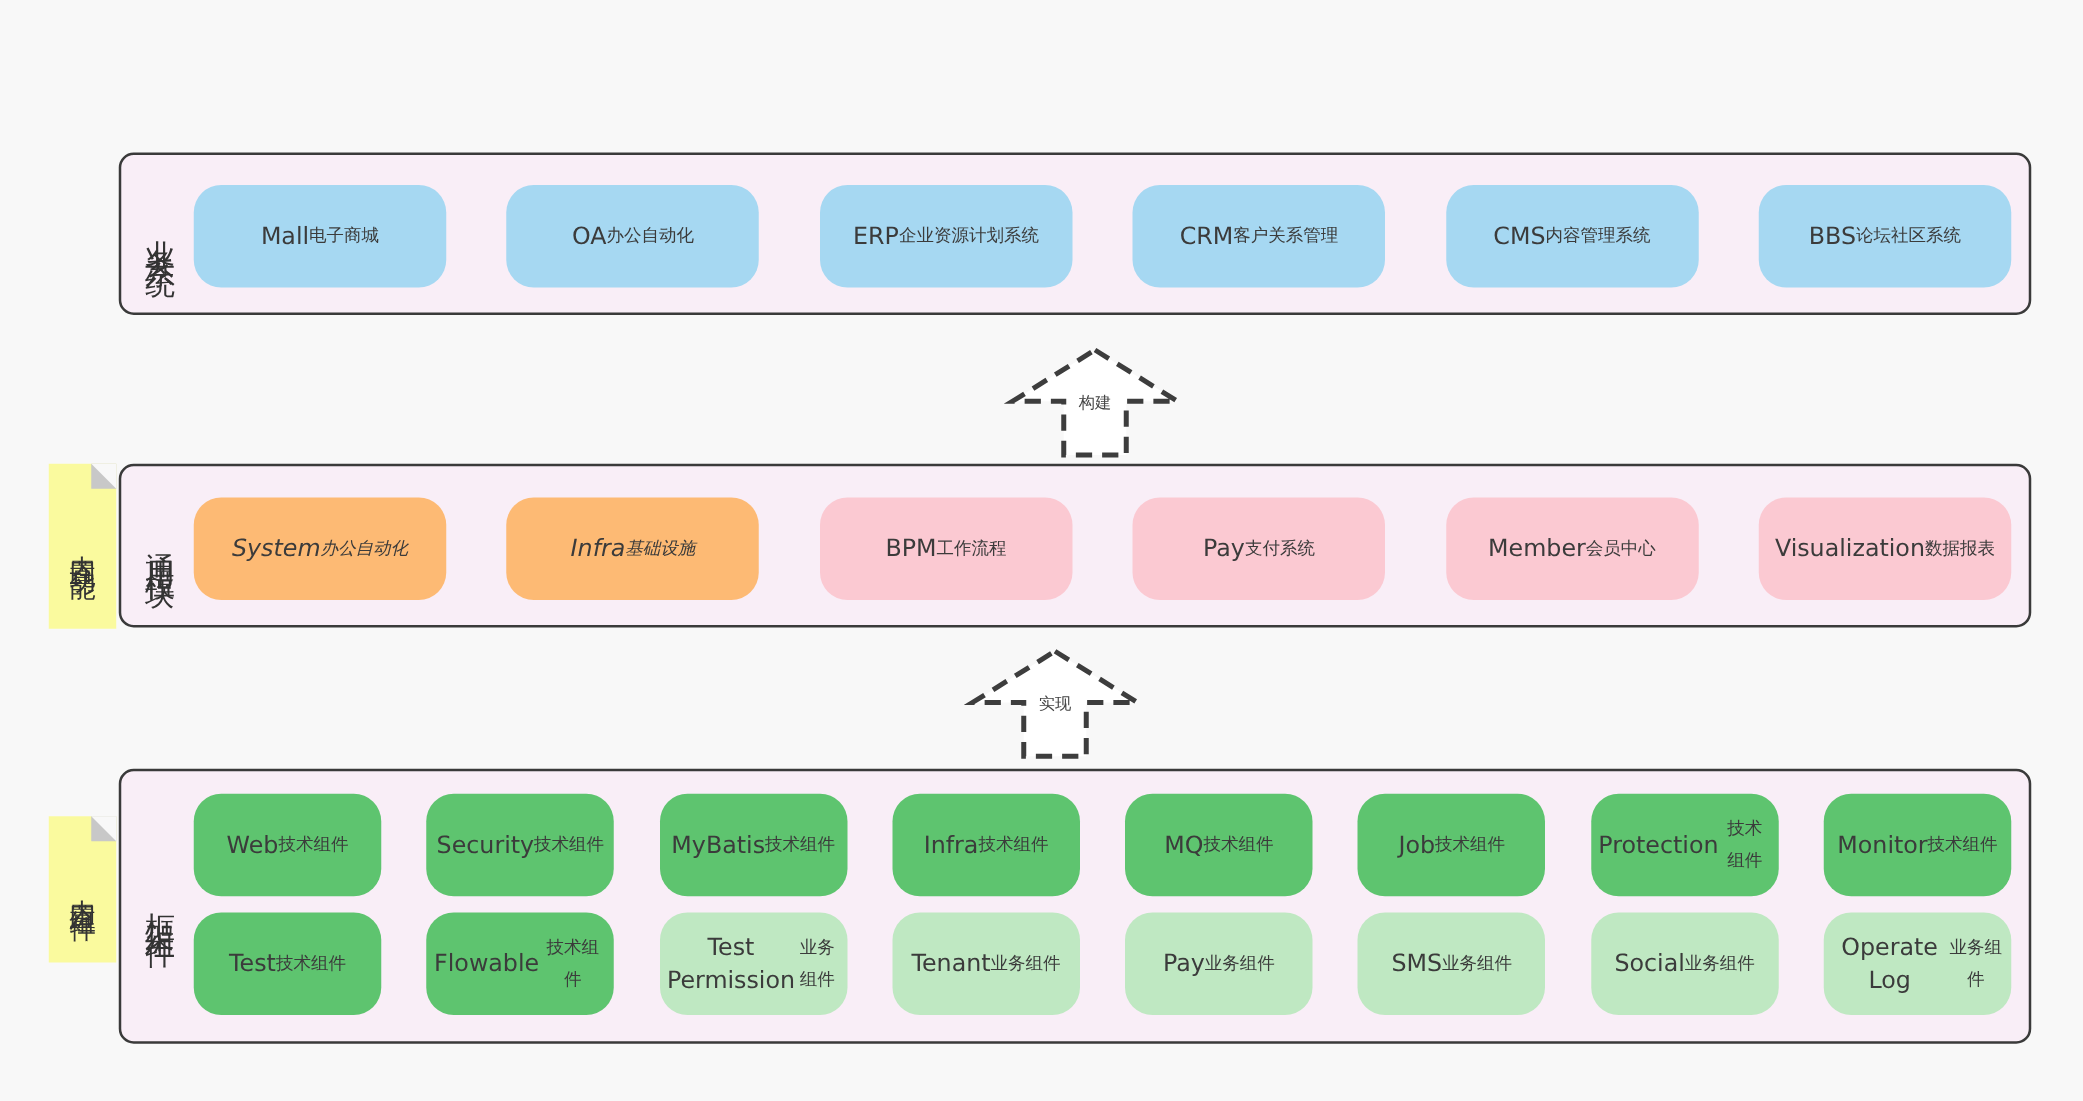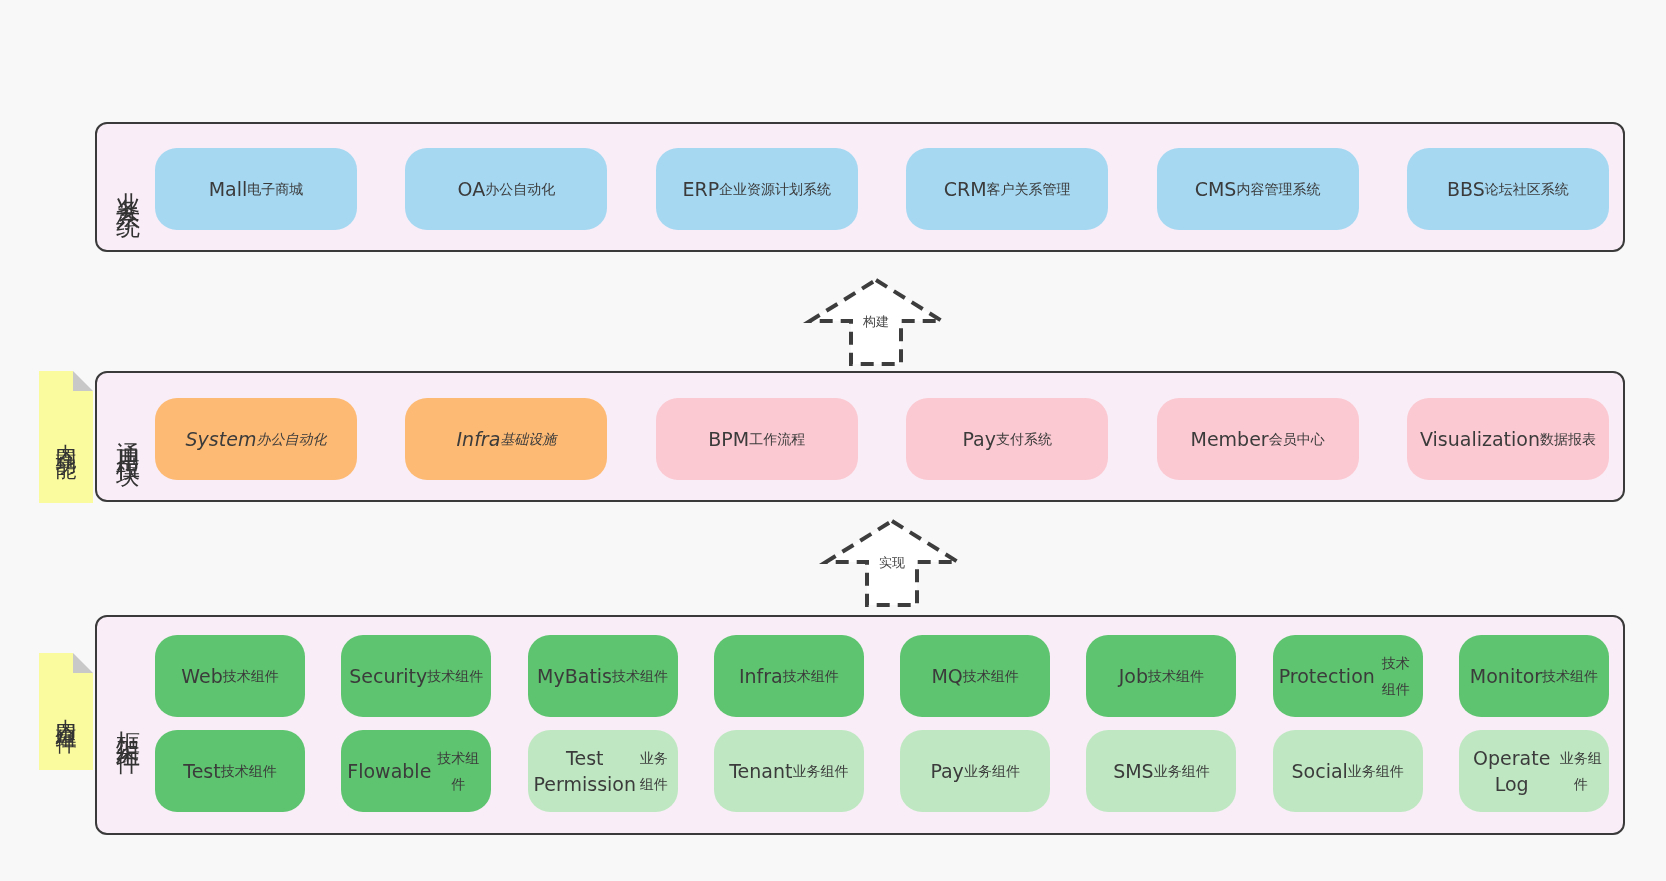--- a/index.html
+++ b/index.html
@@ -57,21 +57,21 @@
     border-style:solid;border-width:0 20px 20px 0;
     border-color:#f8f8f8 #f8f8f8 #c8c8c8 #c8c8c8;
   }
   .sticky span{
     writing-mode:vertical-rl;text-orientation:upright;
     font-size:21px;letter-spacing:5px;color:#333;
   }
   
   .arrow{position:absolute;width:140px;height:90px;}
   .arrow-build{left:806px;top:277px;}
-  .arrow-implement{left:822px;top:518px;font-family:Liberation Serif, serif;}
+  .arrow-implement{left:774px;top:518px;font-family:Liberation Serif, serif;}
   .arrow svg{position:absolute;left:0;top:0;width:100%;height:100%;overflow:visible;}
   .arrow .arrow-label{
     position:absolute;left:50%;top:36px;transform:translateX(-50%);
     background:#ffffff;padding:0 3px;font-size:13px;color:#444;white-space:nowrap;
   }
 </style>
 </head>
 <body>
 
 <div class="canvas">

